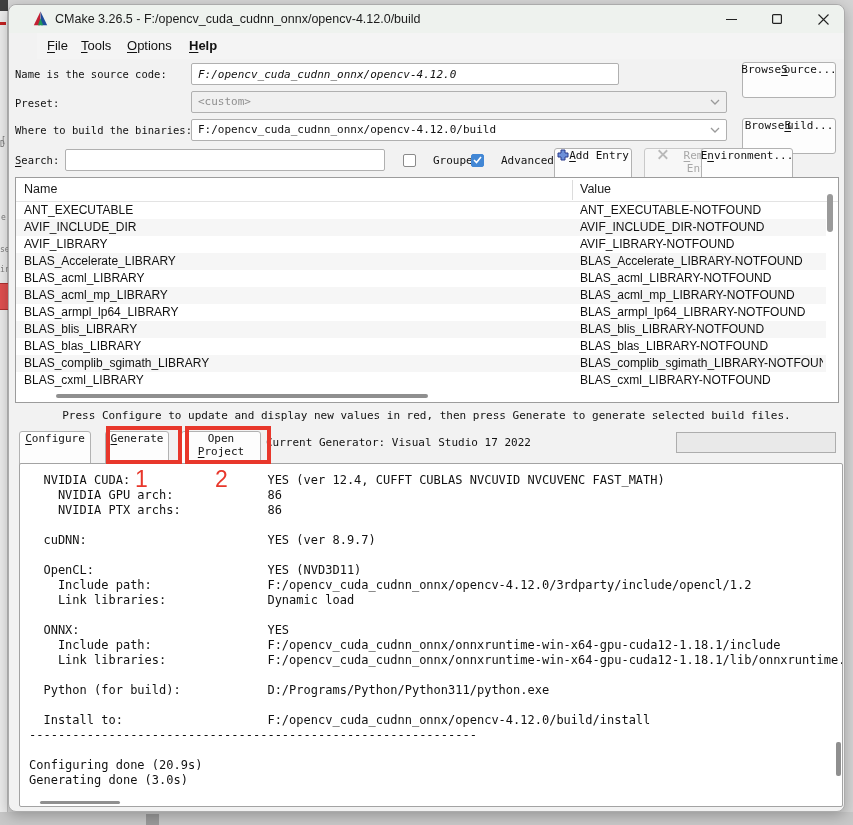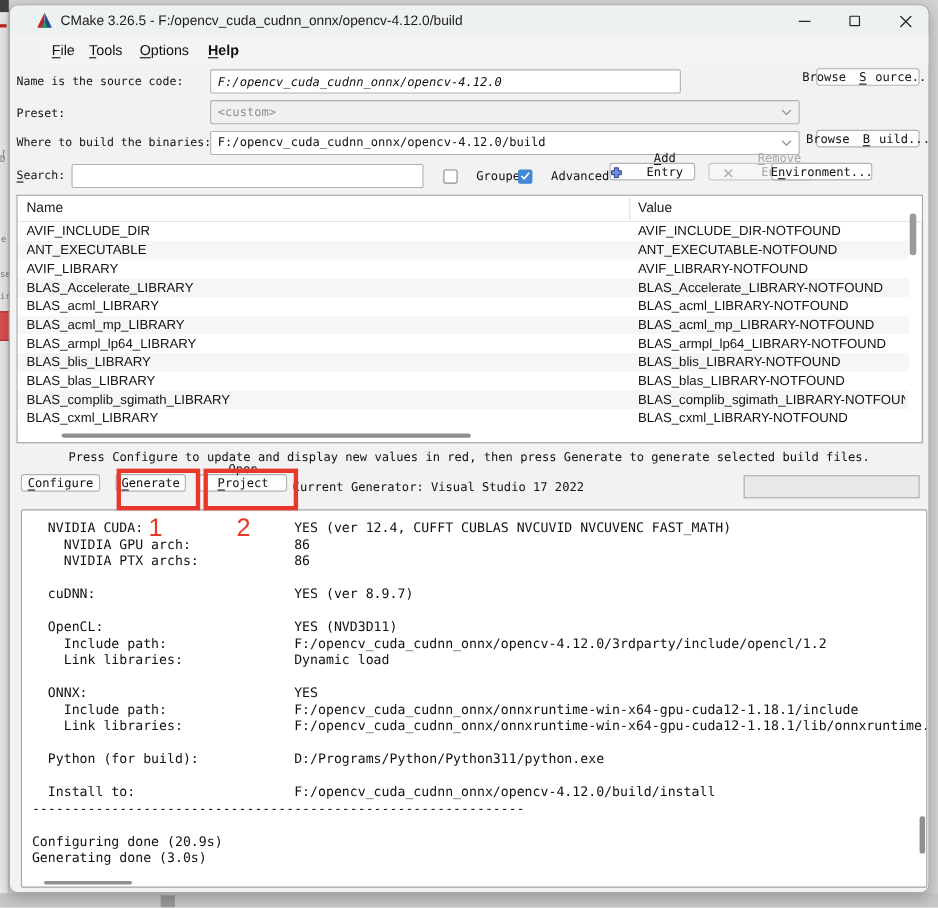--- a/index.html
+++ b/index.html
@@ -34,23 +34,23 @@
   .lbl { position:absolute; font-family:"DejaVu Sans Mono", monospace; font-size:10.5px; color:#111; }
 
   .field { position:absolute; height:22px; background:#ffffff; border:1px solid #b0b0b0; border-radius:2px;
            font-family:"DejaVu Sans Mono", monospace; font-size:11px; color:#111; padding:0 6px; line-height:20px; }
   input.field { outline:none; }
   .combo { display:flex; align-items:center; }
   .combo .val { flex:1 1 auto; overflow:hidden; white-space:nowrap; }
   .combo.disabled { background:#f0f0f0; color:#8f8f8f; }
   .chev { flex:0 0 auto; margin-left:4px; }
 
-  .qbtn { position:absolute; height:16px; background:#fdfdfd; border:1px solid #b2b2b2; border-radius:3px;
+  .qbtn { position:absolute; height:36px; background:#fdfdfd; border:1px solid #b2b2b2; border-radius:3px;
           font-family:"DejaVu Sans Mono", monospace; font-size:11px; color:#111;
-          display:flex; align-items:flex-end; justify-content:center; gap:12px; }
+          display:flex; align-items:flex-start; justify-content:center; gap:0; }
   .qbtn.disabled { color:#a8a8a8; border-color:#c9c9c9; background:#f7f7f7; }
 
   .cb-row { position:absolute; display:flex; align-items:center; gap:17px; height:16px;justify-content:space-between; }
   .cb { width:13px; height:13px; border:1px solid #8a8a8a; border-radius:2px; background:#fff; display:inline-flex; align-items:center; justify-content:center; }
   .cb.checked { background:#4287d5; border-color:#4287d5; }
   .cb-label { font-family:"DejaVu Sans Mono", monospace; font-size:11px; color:#111; }
 
   
   .cache { position:absolute; left:6px; top:172px; width:824px; height:226px; background:#fff; border:1px solid #9c9c9c; overflow:hidden; }
   .thead { position:absolute; left:0; top:0; width:100%; height:24px; background:#fff; border-bottom:1px solid #e3e3e3; }
@@ -197,27 +197,27 @@
 
   <div class="cache">
     <div class="thead">
       <span class="hname">Name</span>
       <span class="hvalue">Value</span>
       <div class="hsep"></div>
     </div>
     <div class="tbody">
 
         <div class="trow">
+          <span class="tname">ANT_EXECUTABLE</span>
+          <span class="tvalue">ANT_EXECUTABLE-NOTFOUND</span>
+        </div>
+
+        <div class="trow">
           <span class="tname">AVIF_INCLUDE_DIR</span>
           <span class="tvalue">AVIF_INCLUDE_DIR-NOTFOUND</span>
-        </div>
-
-        <div class="trow">
-          <span class="tname">ANT_EXECUTABLE</span>
-          <span class="tvalue">ANT_EXECUTABLE-NOTFOUND</span>
         </div>
 
         <div class="trow">
           <span class="tname">AVIF_LIBRARY</span>
           <span class="tvalue">AVIF_LIBRARY-NOTFOUND</span>
         </div>
 
         <div class="trow">
           <span class="tname">BLAS_Accelerate_LIBRARY</span>
           <span class="tvalue">BLAS_Accelerate_LIBRARY-NOTFOUND</span>

